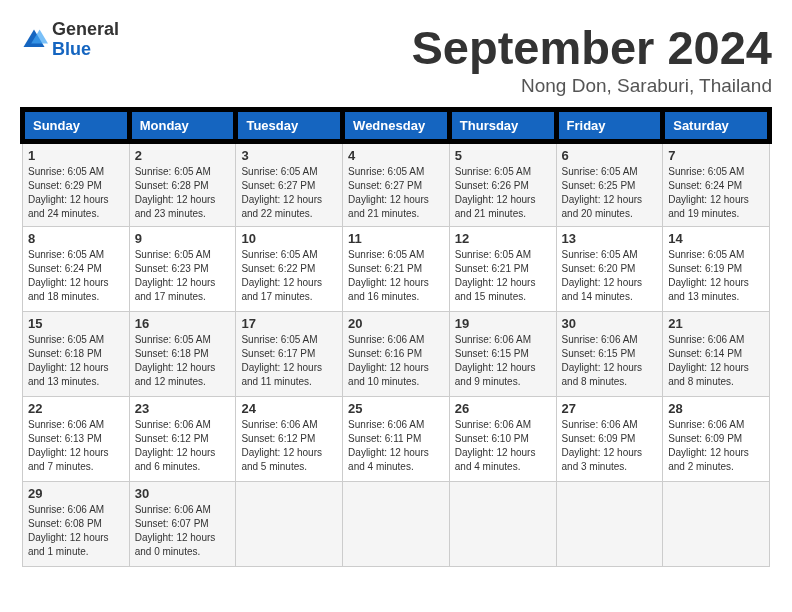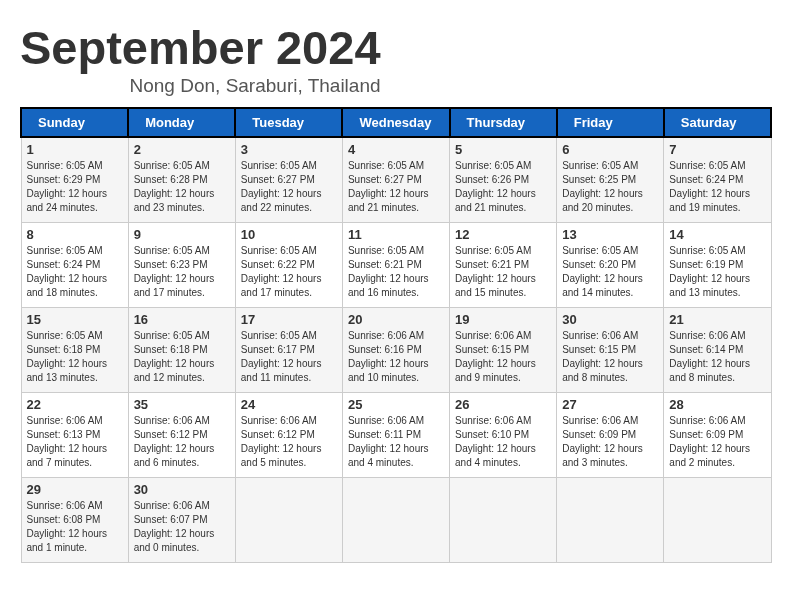--- a/index.html
+++ b/index.html
@@ -47,23 +47,23 @@
     table {
       width: 100%;
       border-collapse: collapse;
       table-layout: fixed;
     }
     thead tr th {
       background: #1565c0;
       color: #fff;
       font-size: 13px;
       font-weight: bold;
-      padding: 6px 16px;
+      padding: 6px 8px;
       text-align: left;
-      border: 2px solid #000000;
+      border: 5px solid #000000;
     }
     tbody tr td {
       border: 1px solid #ccc;
       vertical-align: top;
       padding: 4px 5px;
       font-size: 10.5px;
       color: #333;
       height: 85px;
     }
     tbody tr:nth-child(odd) td {
@@ -84,20 +84,30 @@
       color: #333;
     }
     .empty-cell {
       background: #f5f5f5;
     }
   </style>
 </head>
 <body>
 
 <div class="header">
+  <div class="logo">
+    <svg class="logo-icon" viewBox="0 0 40 40">
+      <polygon points="20,5 35,30 5,30" fill="#1565c0"></polygon>
+      <polygon points="28,5 40,25 16,25" fill="#42a5f5" opacity="0.7"></polygon>
+    </svg>
+    <div class="logo-text">
+      <span class="logo-general">General</span><br>
+      <span class="logo-blue">Blue</span>
+    </div>
+  </div>
   <div class="title-block">
     <div class="month-title">September 2024</div>
     <div class="location">Nong Don, Saraburi, Thailand</div>
   </div>
 </div>
 
 <table>
   <thead>
     <tr>
       <th>Sunday</th>
@@ -287,21 +297,21 @@
       <tr>
         <td>
         <span class="day-num">22</span>
         <div class="day-info">
           Sunrise: 6:06 AM<br>
           Sunset: 6:13 PM<br>
           Daylight: 12 hours and 7 minutes.
         </div>
       </td>
         <td>
-        <span class="day-num">35</span>
+        <span class="day-num">23</span>
         <div class="day-info">
           Sunrise: 6:06 AM<br>
           Sunset: 6:12 PM<br>
           Daylight: 12 hours and 6 minutes.
         </div>
       </td>
         <td>
         <span class="day-num">24</span>
         <div class="day-info">
           Sunrise: 6:06 AM<br>

